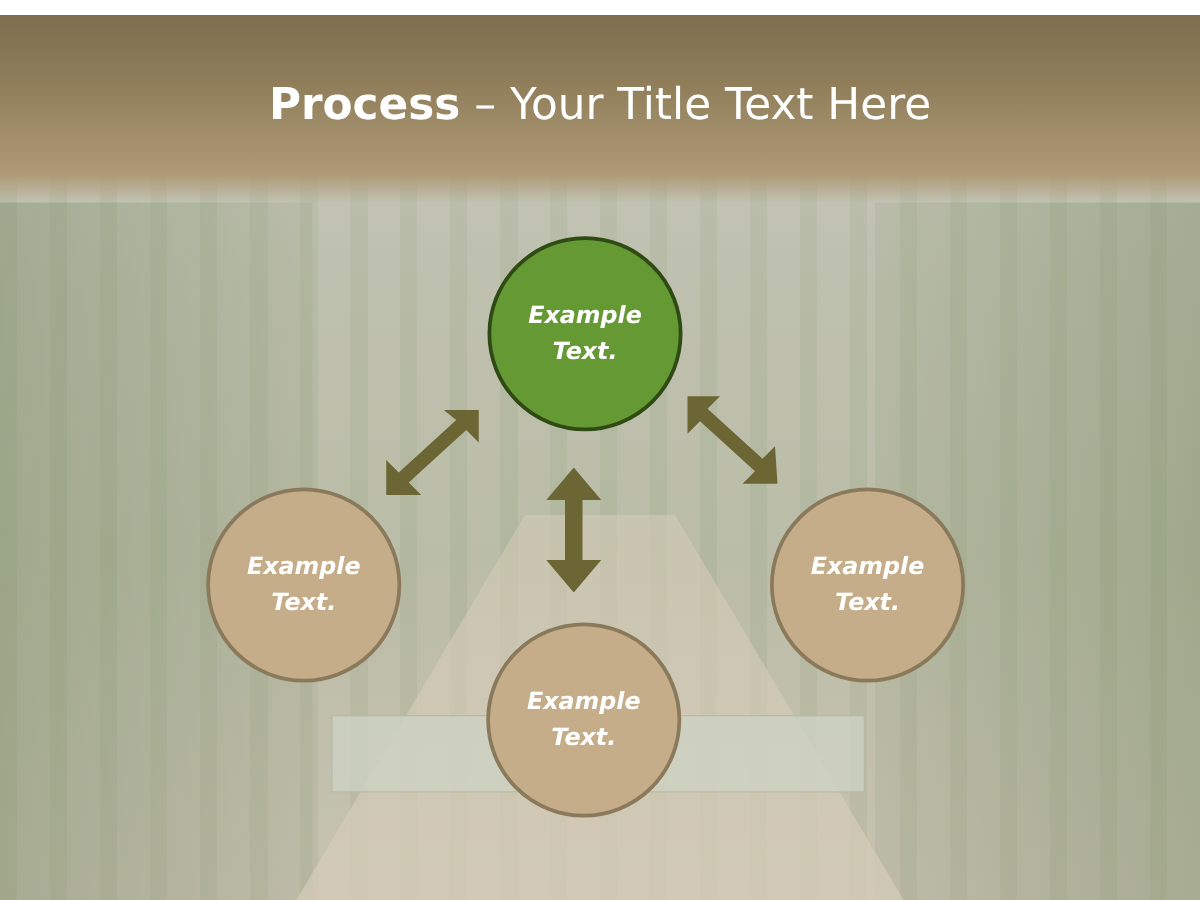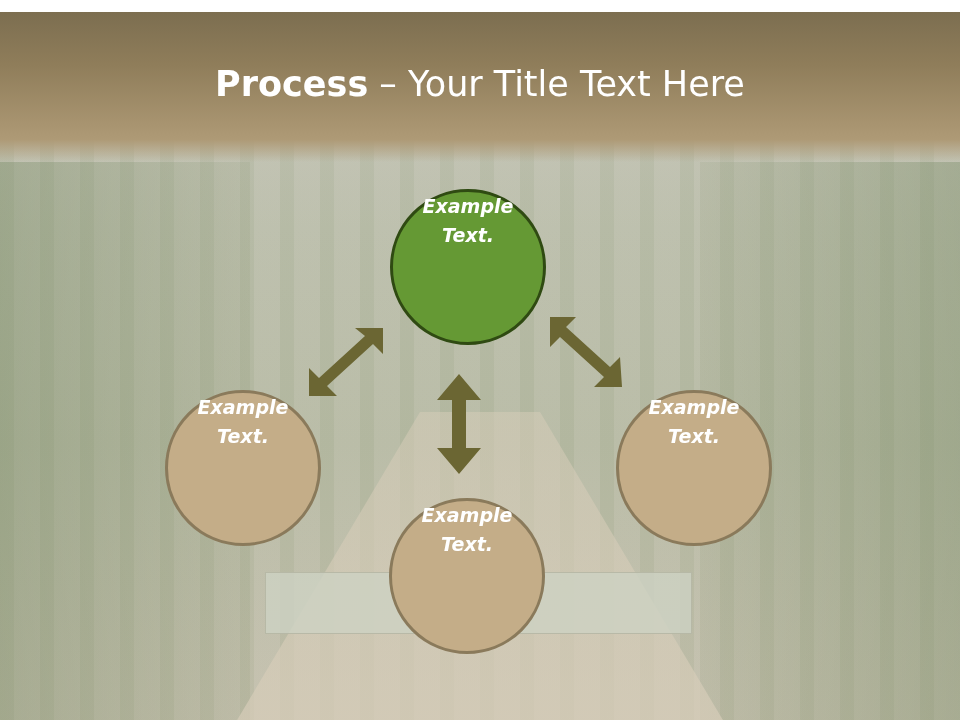--- a/index.html
+++ b/index.html
@@ -28,21 +28,21 @@
   .title {
     position: absolute; left: 0; top: 52px; width: 960px; text-align: center;
     color: #ffffff; font-size: 35px; letter-spacing: 0px;
     font-family: "DejaVu Sans", sans-serif;
   }
   .title .bold { font-weight: bold; }
   .title .light { font-weight: normal; }
   .circle {
     position: absolute; width: 152px; height: 152px; border-radius: 50%;
     box-sizing: border-box; display: flex; flex-direction: column;
-    align-items: center; justify-content: flex-start; color: #ffffff;
+    align-items: center; justify-content: center; color: #ffffff;
     font-style: italic; font-weight: bold; font-size: 19px; line-height: 29px;
     font-family: "DejaVu Sans", sans-serif; text-align: center;
   }
   .circle.green { background: #659934; border: 3px solid #2f4a12; }
   .circle.tan { background: #c4ad88; border: 3px solid #8a7a5b; }
   .arrow { position: absolute; }
 </style>
 </head>
 <body>
 

